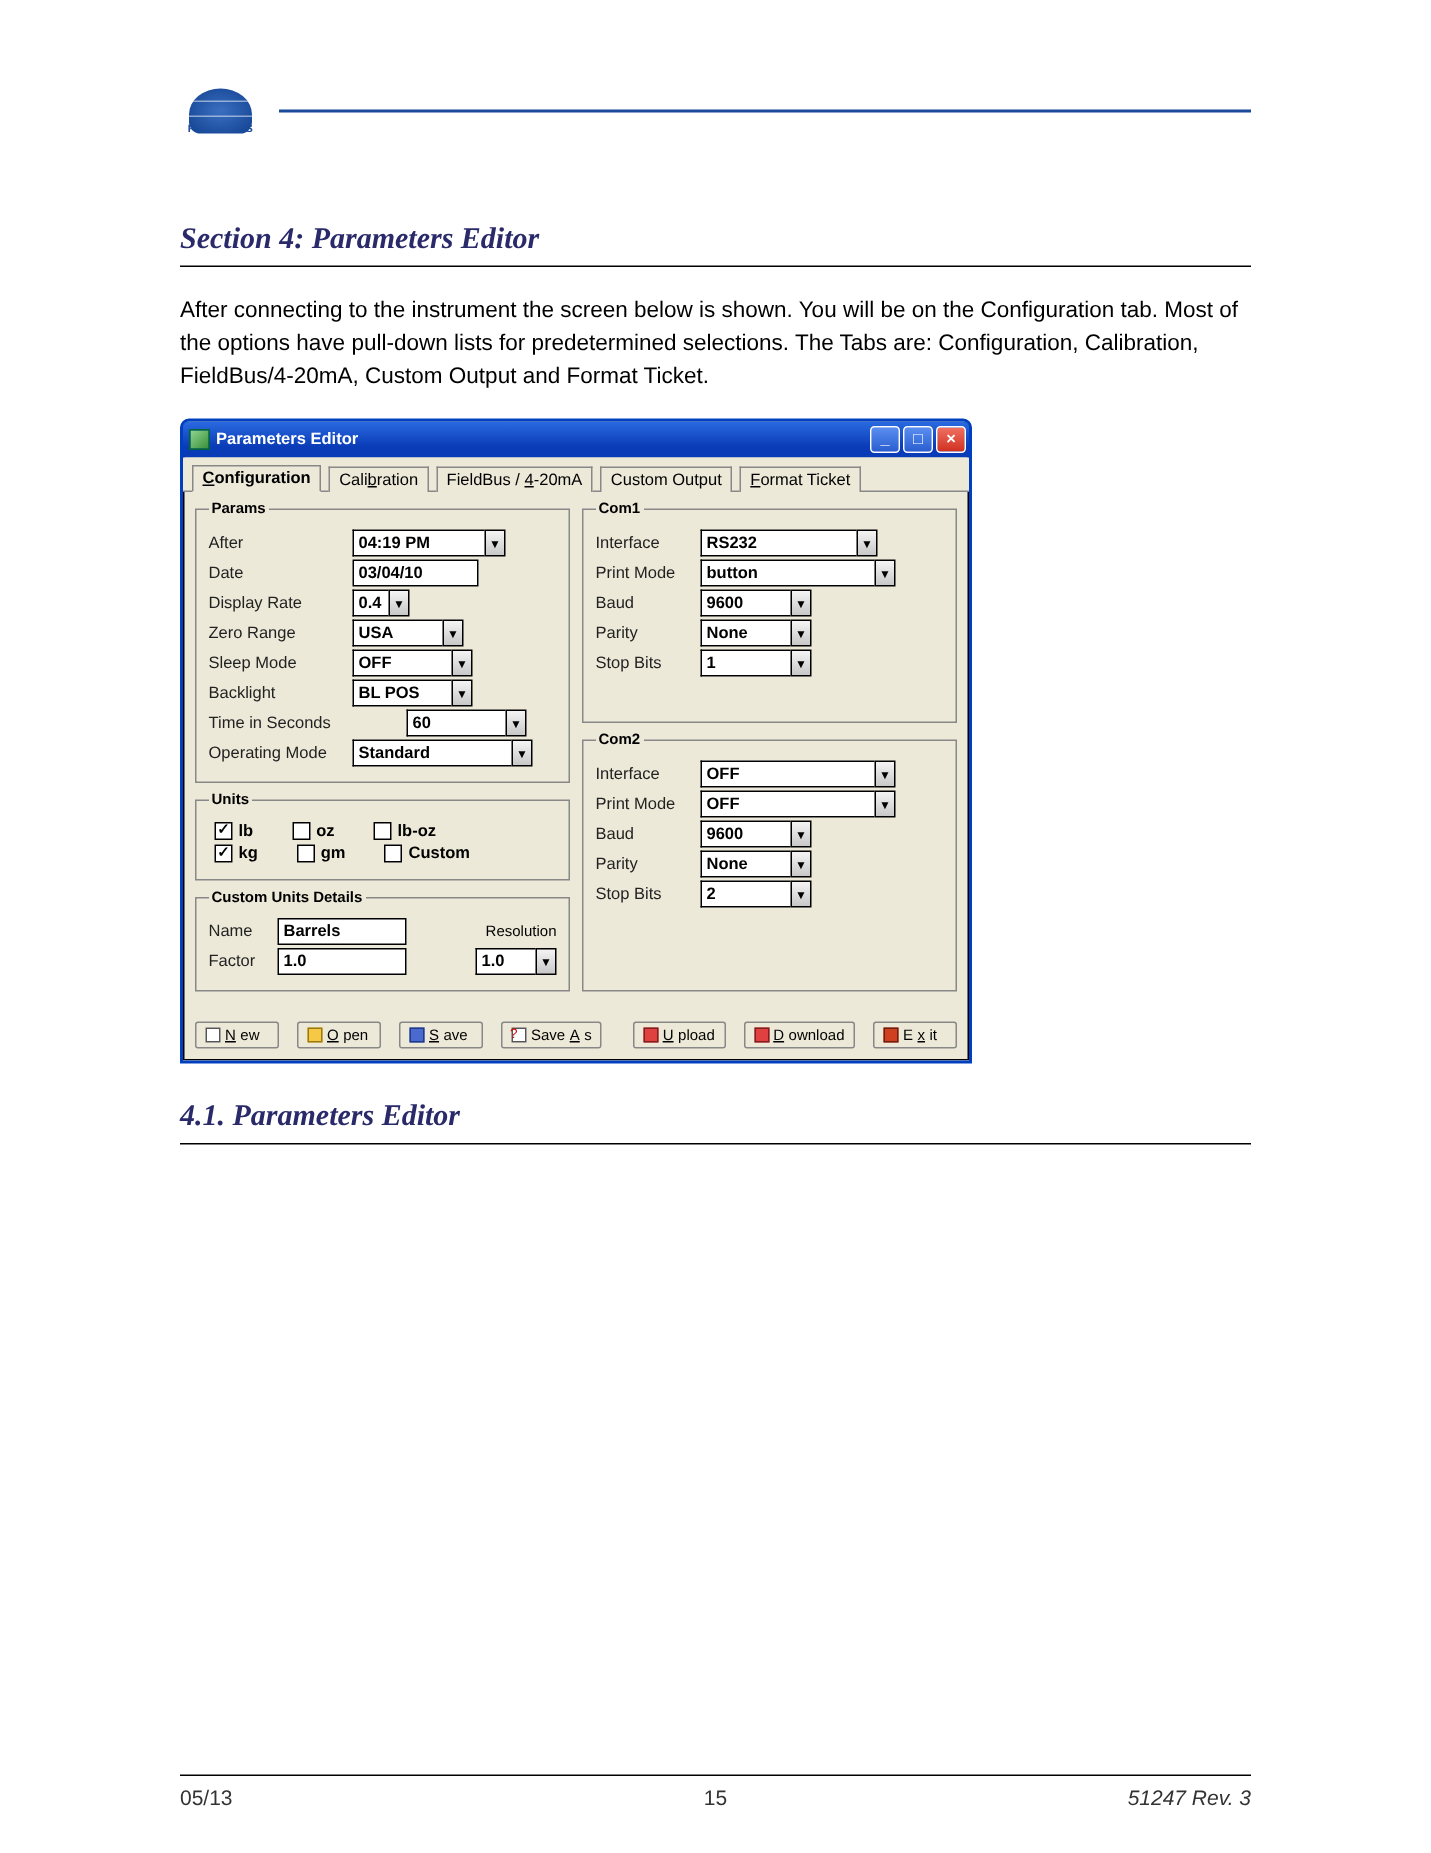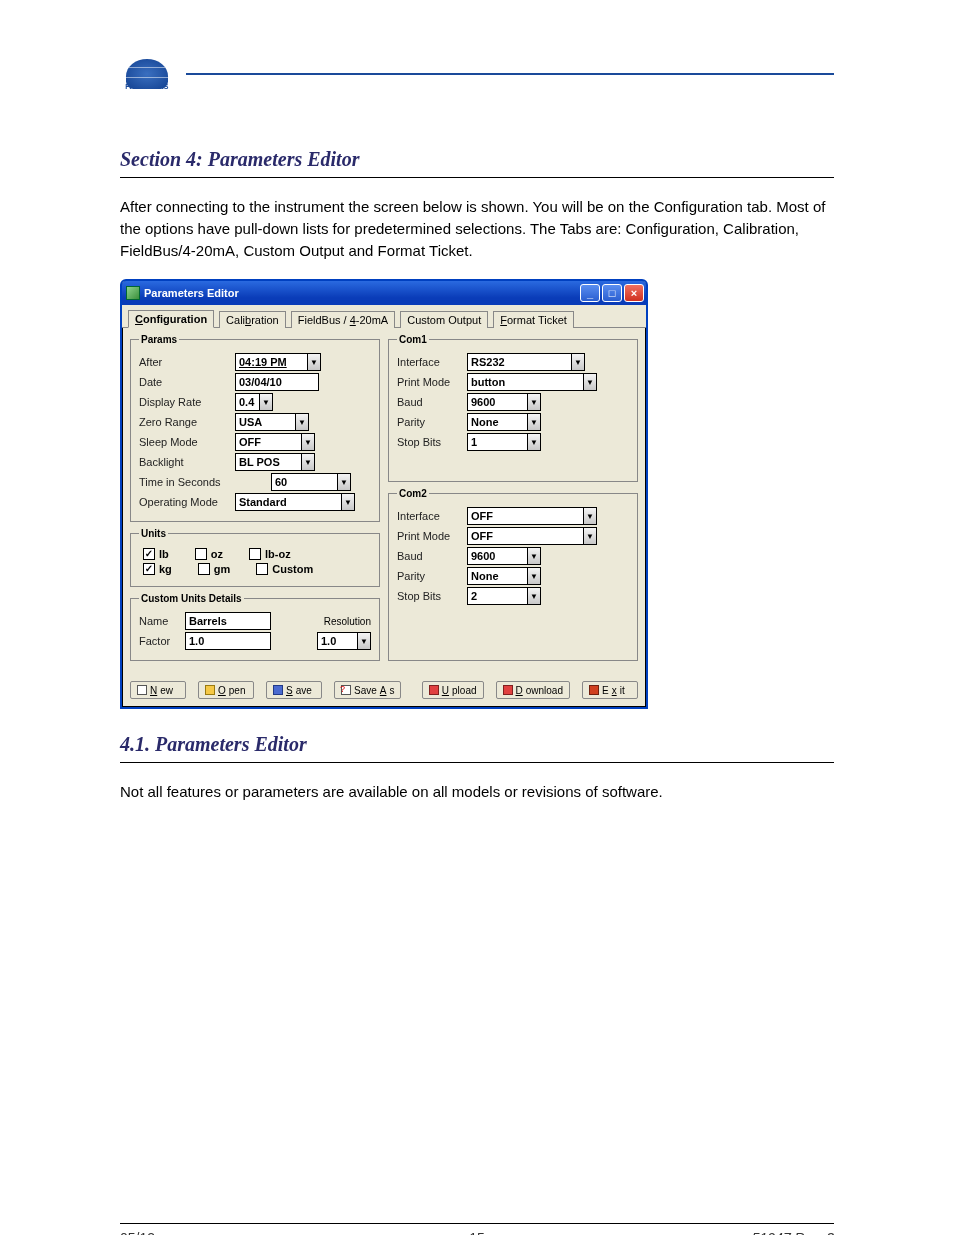--- a/index.html
+++ b/index.html
@@ -284,21 +284,21 @@
 
     <div class="tabbody">
 
       <div class="col">
         <fieldset class="grp">
           <legend>Params</legend>
 
           <div class="row">
             <span class="lbl">After</span>
             <span class="combo">
-              <input class="txt" style="width: 72px; text-decoration: underline;" value="04:19 PM">
+              <input class="txt" style="width: 88px;" value="04:19 PM">
               <span class="arrow">▼</span>
             </span>
           </div>
           <div class="row">
             <span class="lbl">Date</span>
             <input class="txt" style="width: 84px;" value="03/04/10">
           </div>
           <div class="row">
             <span class="lbl">Display Rate</span>
             <span class="combo">
@@ -516,21 +516,20 @@
             <span>E</span>
             <span class="ul">x</span>
             <span>it</span>
           </span>
       </div>
     </div>
   </div>
 
   <h2 class="section-title">4.1. Parameters Editor</h2>
   <hr class="section-rule">
-  <p class="body-text small-gap">Not all features or parameters are available on all models or revisions of software.</p>
 
   <hr class="footer-rule">
   <div class="footer">
     <span class="l">05/13</span>
     <span class="c">15</span>
     <span class="r">51247 Rev. 3</span>
   </div>
 </div>
 
 </body></html>

